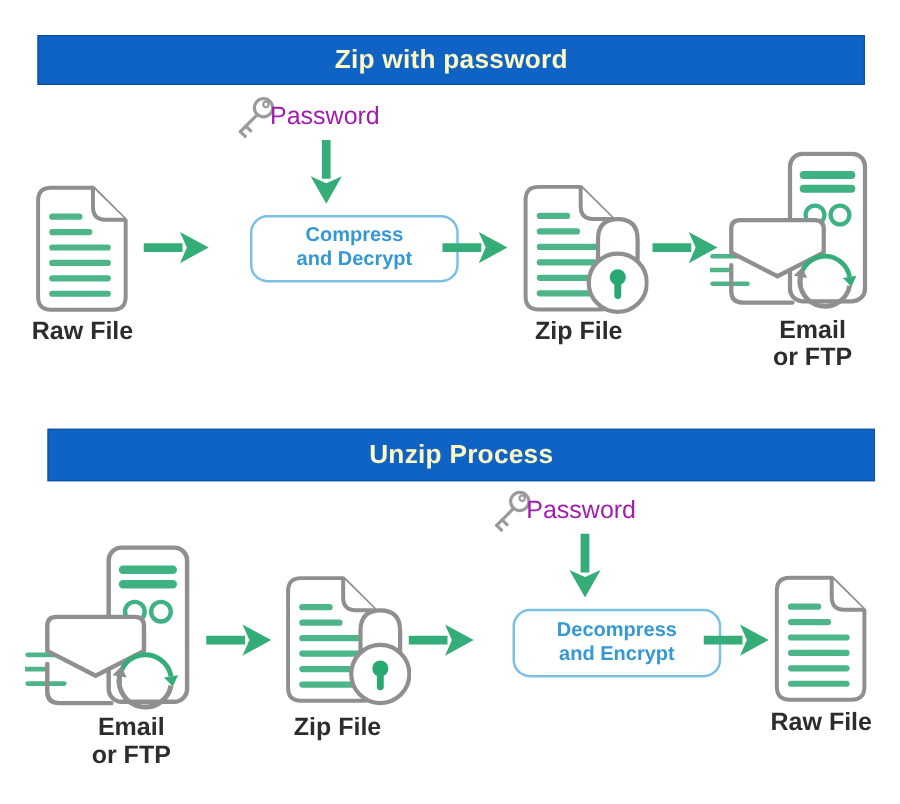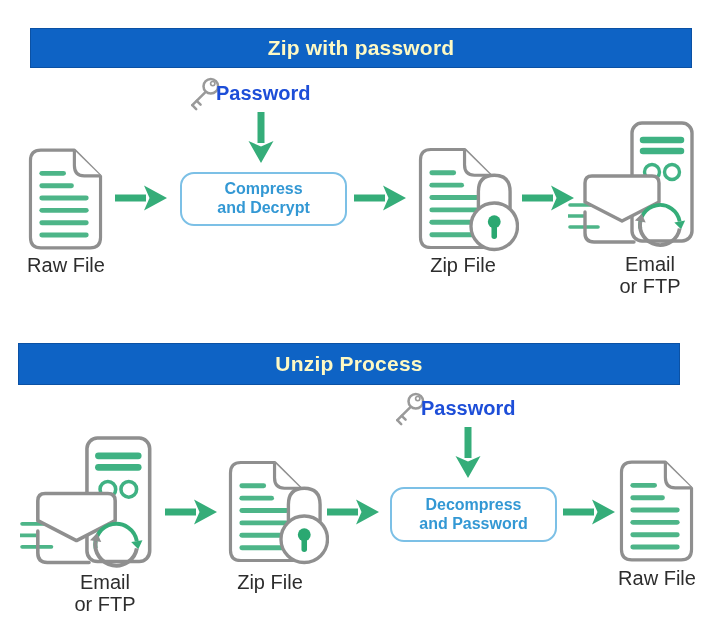--- a/index.html
+++ b/index.html
@@ -9,26 +9,26 @@
   }
   .abs{position:absolute;}
   .banner{
     background:#0e63c5;border:1px solid #0b51a4;color:#fef9c3;
     display:flex;align-items:center;justify-content:center;
     font-size:21px;font-weight:bold;letter-spacing:.2px;
   }
   .pbox{
     border:2px solid #7cc0e6;border-radius:14px;background:#ffffff;
     display:flex;flex-direction:column;align-items:center;justify-content:center;
-    color:#3398d4;font-size:16px;font-weight:bold;line-height:1.18;
+    color:#3398d4;font-size:16px;font-weight:bold;line-height:1.18;margin-left:20px;
   }
   .label{
-    color:#2d2d2d;font-size:20px;font-weight:normal;text-align:center;line-height:22px;
-  }
-  .pw-label{color:#1d4ed8;font-size:20px;font-weight:bold;}
+    color:#2d2d2d;font-size:20px;font-weight:bold;text-align:center;line-height:22px;
+  }
+  .pw-label{color:#a21caf;font-size:20px;font-weight:normal;}
   svg{display:block;}
 </style>
 </head>
 <body>
 
 <svg width="0" height="0" style="position:absolute" aria-hidden="true">
   <defs>
 
     <g id="g-doc">
       <path d="M13 2.5 H47 L73.5 29 V91 Q73.5 101.5 63 101.5 H13 Q2.5 101.5 2.5 91 V13 Q2.5 2.5 13 2.5 Z" fill="#ffffff" stroke="#8f8f8f" stroke-width="3.2" stroke-linejoin="round"></path>
@@ -158,21 +158,21 @@
     <svg class="abs" style="left:568px;top:121px;" width="130" height="132">
         <use href="#sym-emailftp"></use>
       </svg>
     <div class="abs label" style="left:594px;top:253px;width:112px;">
       <div>Email</div>
       <div>or FTP</div>
     </div>
   </div>
 
   <div>
-    <div class="abs banner" style="left:18px;top:343px;width:660px;height:40px;">
+    <div class="abs banner" style="left:38px;top:343px;width:660px;height:40px;">
       <span>Unzip Process</span>
     </div>
 
     <svg class="abs" style="left:390px;top:391px;" width="37" height="37">
         <use href="#sym-key"></use>
       </svg>
     <div class="abs pw-label" style="left:421px;top:397px;">Password</div>
 
     <svg class="abs" style="left:454px;top:425px;" width="28" height="53">
         <use href="#sym-ad"></use>
@@ -194,21 +194,21 @@
         <use href="#sym-ziplock"></use>
       </svg>
     <div class="abs label" style="left:214px;top:571px;width:112px;">Zip File</div>
 
     <svg class="abs" style="left:325px;top:498px;" width="54" height="28">
         <use href="#sym-ar"></use>
       </svg>
 
     <div class="abs pbox" style="left:390px;top:487px;width:163px;height:51px;">
       <span>Decompress</span>
-      <span>and Password</span>
+      <span>and Encrypt</span>
     </div>
 
     <svg class="abs" style="left:561px;top:498px;" width="54" height="28">
         <use href="#sym-ar"></use>
       </svg>
 
     <svg class="abs" style="left:619px;top:459px;" width="75" height="104">
         <use href="#sym-doc"></use>
       </svg>
     <div class="abs label" style="left:601px;top:567px;width:112px;">Raw File</div>

